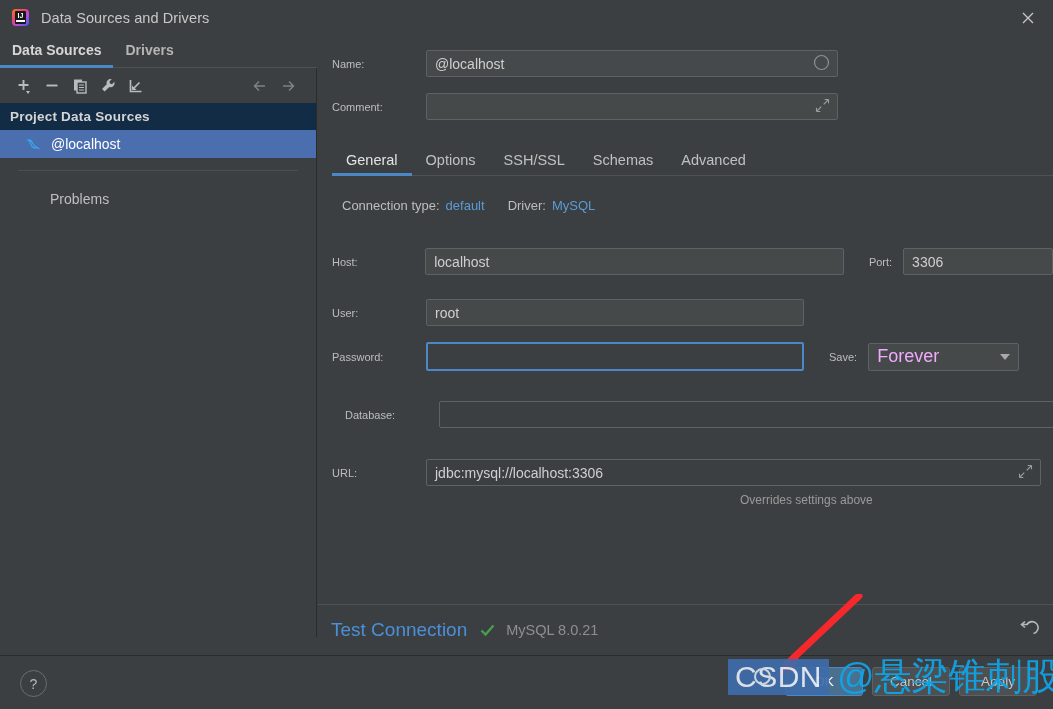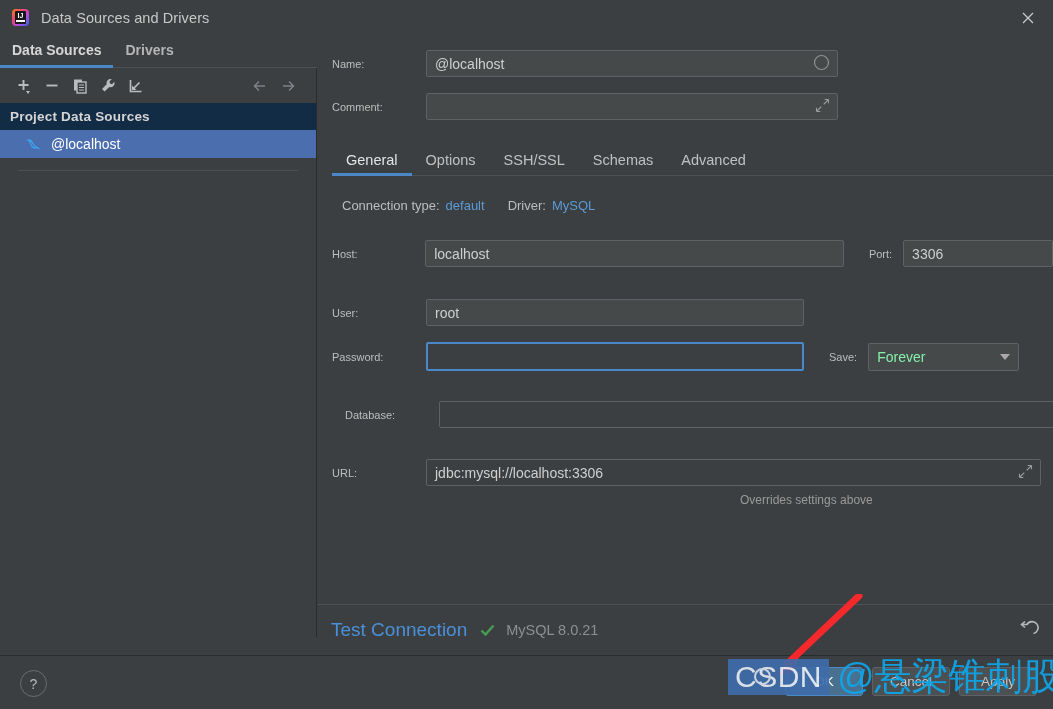--- a/index.html
+++ b/index.html
@@ -144,21 +144,21 @@
   }
   .itab.active { color: #e3e3e3; }
   .itab.active::after {
     content: ""; position: absolute; left: 0; right: 0; bottom: 0px;
     height: 3px; background: #4a88c7; z-index: 2;
   }
 
   .dropdown {
     background: #45494a; border: 1px solid #5e6264; border-radius: 2px;
     height: 28px; display: flex; align-items: center; justify-content: space-between;
-    padding: 0 8px; font-size: 14px; color: #86efac;
+    padding: 0 8px; font-size: 18px; color: #f0abfc;
   }
   .caret {
     width: 0; height: 0; border-left: 5px solid transparent;
     border-right: 5px solid transparent; border-top: 6px solid #a9a9a9;
   }
 
   .hint { font-size: 12px; color: #9a9a9a; }
 
   
   .status-row {
@@ -299,20 +299,23 @@
       <svg class="dolphin" viewBox="0 0 16 16">
         <path d="M2 4 C4 3.5 5.5 5 6.5 7 C7.5 9 9 10.5 11 11.5 C9.5 12.5 7.5 12 6 10.5 C5 9.3 4.4 7.7 4 6.2
                  C3.7 5.2 3 4.4 2 4 Z" fill="none" stroke="#3aa8f5" stroke-width="1.1"></path>
         <path d="M11 11.5 L13.5 13" stroke="#3aa8f5" stroke-width="1.1" fill="none"></path>
       </svg>
       <span>@localhost</span>
     </div>
 
     <div class="tree-sep"></div>
 
+    <div class="problems-item">
+      <span>Problems</span>
+    </div>
   </div>
 
   <div class="right-panel">
 
     <div class="frow" style="position:absolute; left:14px; top:14px; width:707px;">
       <div class="flabel" style="width:94px;">Name:</div>
       <div class="field" style="width:412px;">
         <span>@localhost</span>
         <span class="ficon">
           <svg width="17" height="17" viewBox="0 0 17 17">
@@ -353,21 +356,21 @@
       </div>
     </div>
 
     <div class="frow" style="position:absolute; left:24px; top:162px;">
       <span class="flabel" style="font-size:13px;">Connection type:</span>
       <span class="linkish" style="margin-left:6px;">default</span>
       <span class="flabel" style="font-size:13px; margin-left:23px;">Driver:</span>
       <span class="linkish" style="margin-left:6px;">MySQL</span>
     </div>
 
-    <div class="frow" style="position:absolute; left:14px; top:204px; width:721px;">
+    <div class="frow" style="position:absolute; left:14px; top:212px; width:721px;">
       <div class="flabel" style="width:94px;">Host:</div>
       <div class="field" style="width:422px;">
         <span>localhost</span>
       </div>
       <div class="flabel" style="margin-left:25px;">Port:</div>
       <div class="field" style="width:151px; margin-left:11px;">
         <span>3306</span>
       </div>
     </div>
 

